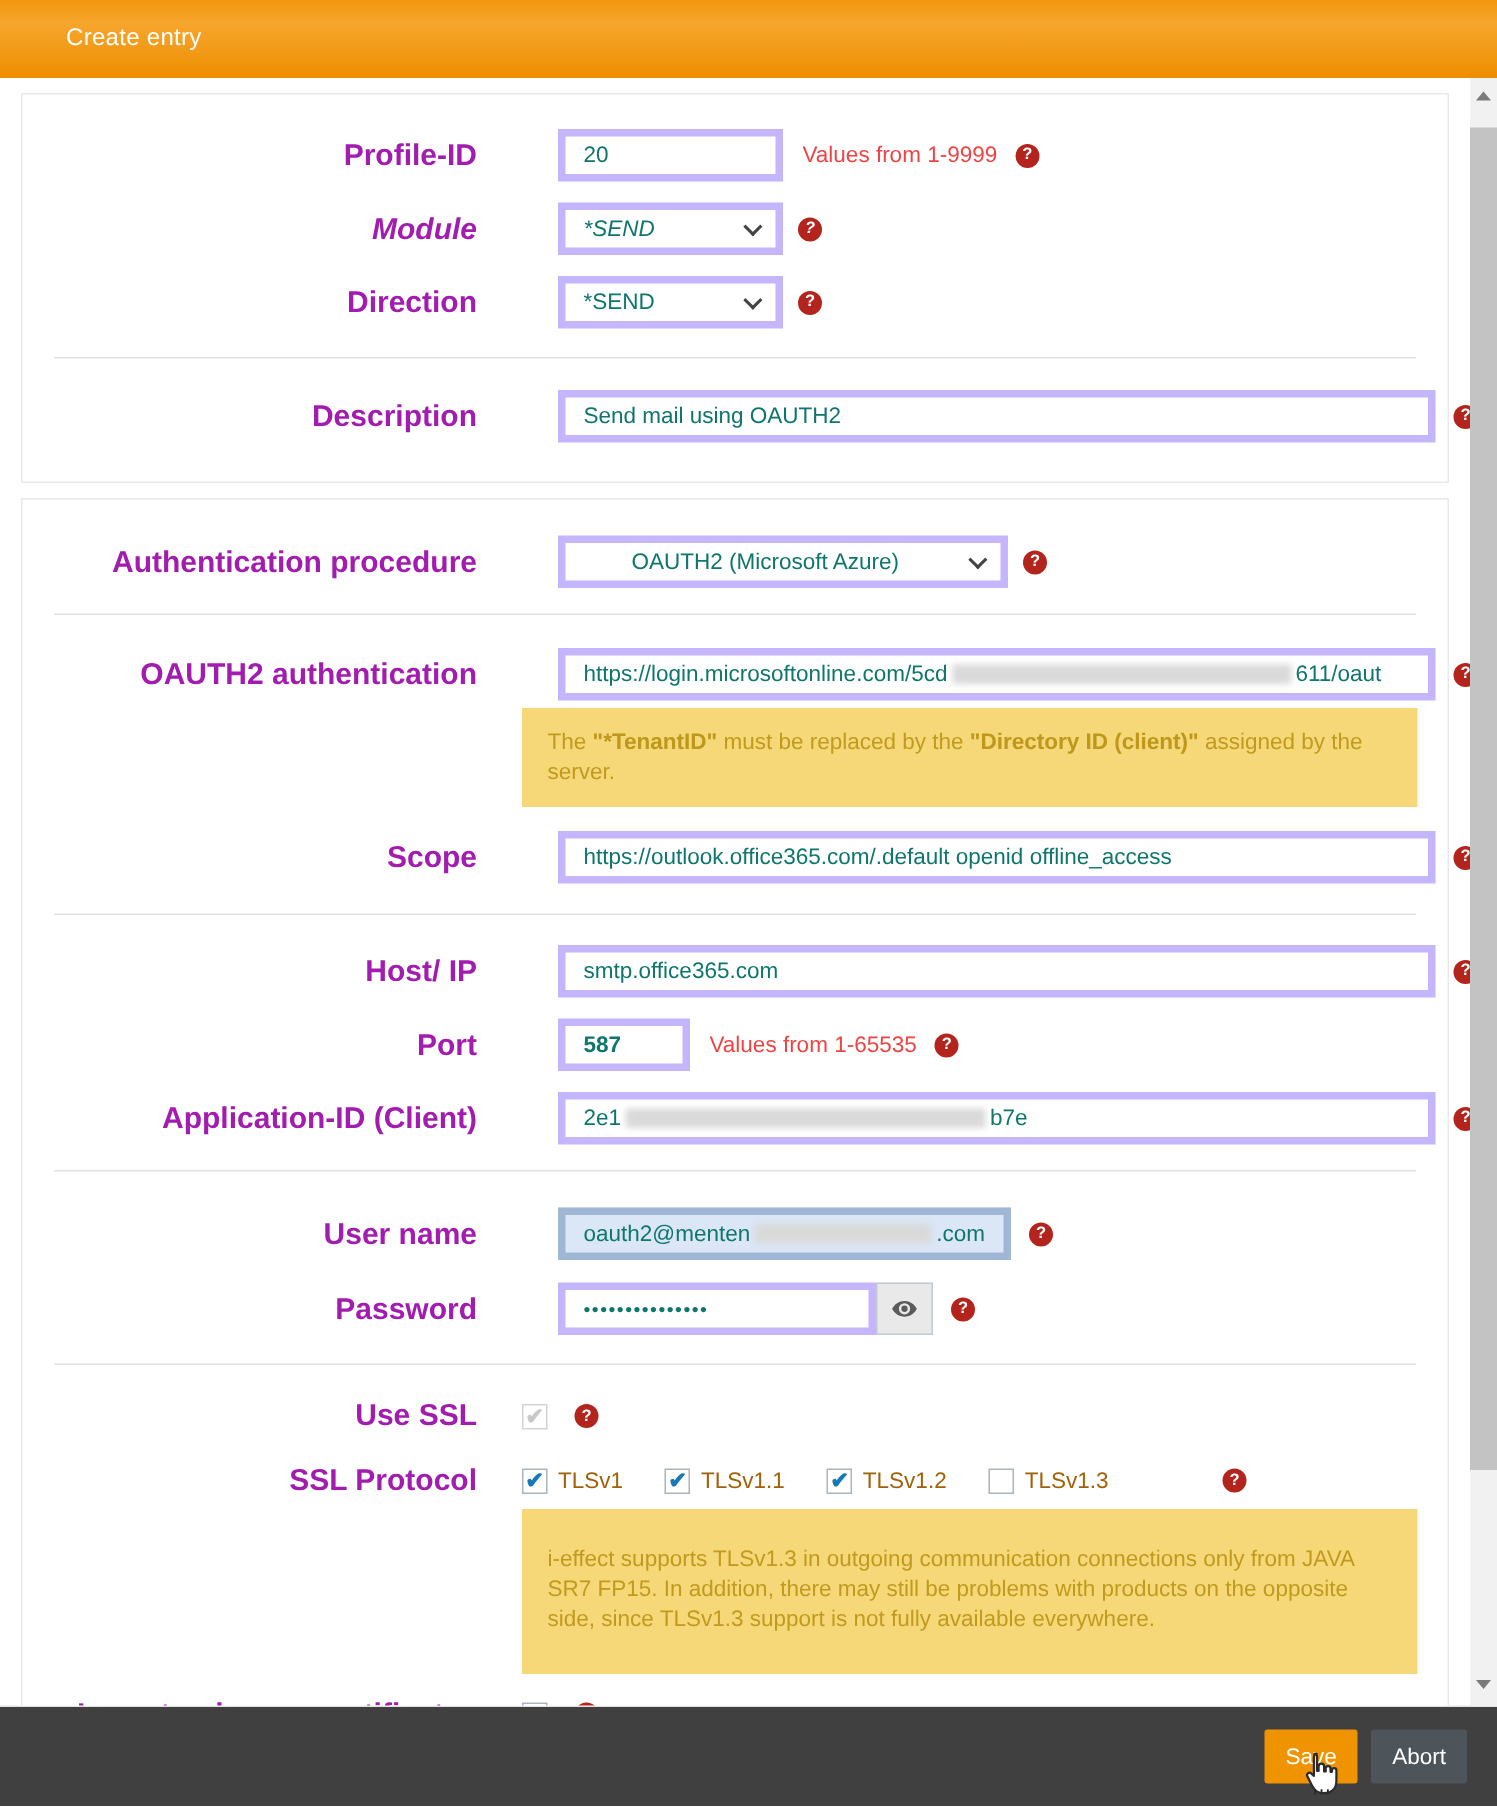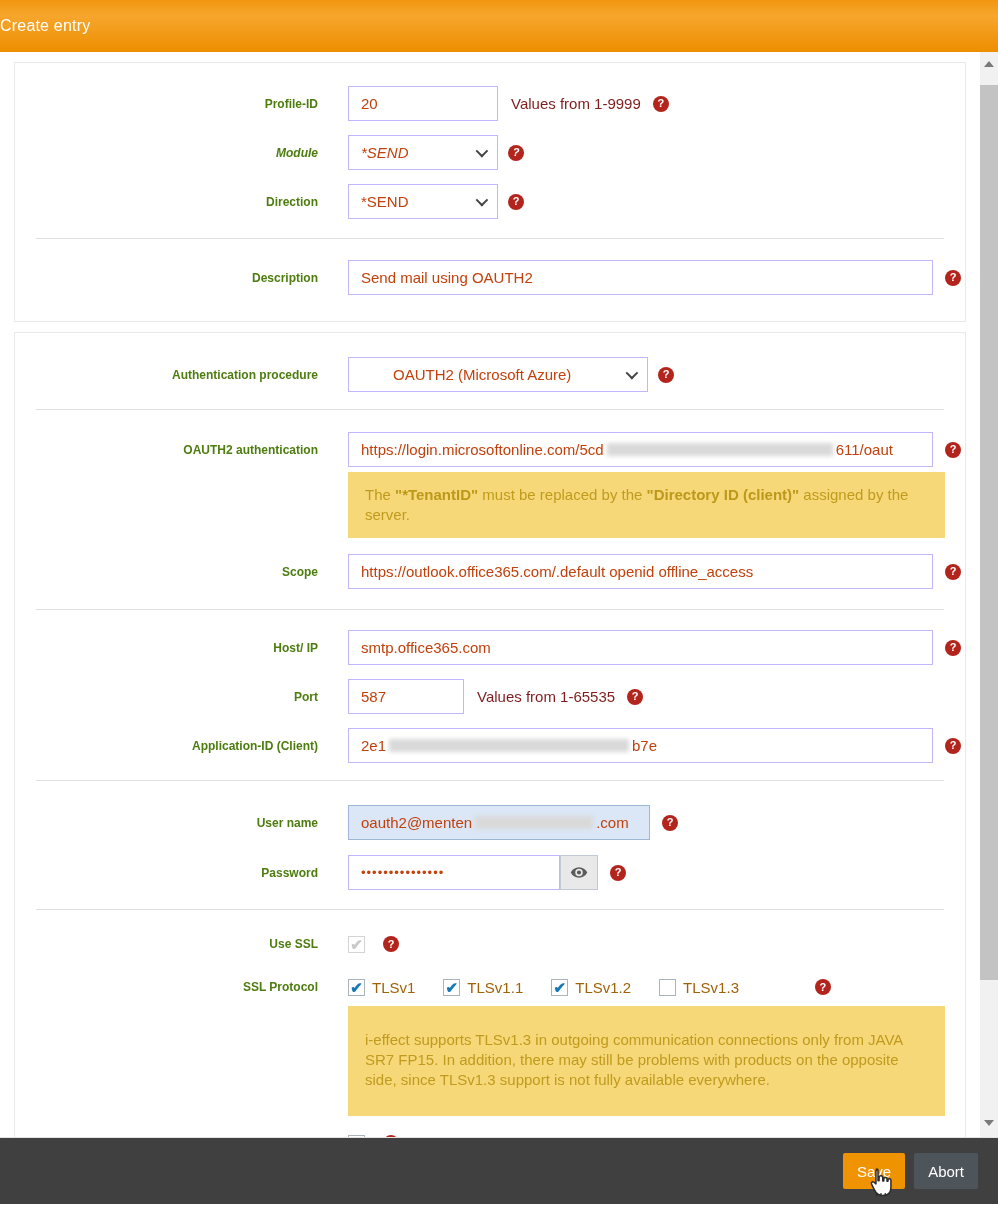--- a/index.html
+++ b/index.html
@@ -3,55 +3,56 @@
 <meta charset="utf-8">
 <style>
   * { margin:0; padding:0; box-sizing:border-box; }
   html,body { width:998px; height:1205px; background:#fff; font-family:"Liberation Sans", sans-serif; overflow:hidden; }
   .page { position:relative; width:998px; height:1205px; background:#fff; }
 
   
   .titlebar {
     height:52px; width:100%;
     background:linear-gradient(180deg,#f2960f 0%,#f6a62d 30%,#ee8e00 100%);
-    display:flex; align-items:center; 
+    display:flex; align-items:center; padding-left:44px;
   }
   .titlebar .title { color:#fff; font-size:16px; letter-spacing:.2px; }
 
   
   .scroll-region {
     position:relative; height:1086px; overflow:hidden;
     border-bottom:1px solid #e3e3e3;
   }
   .content { padding:10px 32px 0 14px; }
 
   .panel { background:#fff; border:1px solid #e9e9e9; padding:23px 21px 26px 21px; }
   .panel + .panel { margin-top:10px; }
   .panel-2 { padding-top:24px; padding-bottom:60px; }
 
   .row { display:flex; align-items:center; }
   .row .lbl {
     width:312px; padding-right:30px; text-align:right;
-    font-size:12px; font-weight:700; color:#4d7c0f; flex:none; line-height:18px;
+    font-size:20px; font-weight:700; color:#a21caf; flex:none; line-height:18px;
   }
   .ctrl { display:flex; align-items:center; }
 
   input.txt, .fake-input, .select {
-    height:35px; border:1px solid #c4b5fd; background:#fff;
-    font-size:15px; color:#c2410c; padding:0 12px;
+    height:35px; border:5px solid #c4b5fd; background:#fff;
+    font-size:15px; color:#0f766e; padding:0 12px;
     font-family:"Liberation Sans", sans-serif;
+    margin-left:24px;
   }
   input.txt { outline:none; }
   .fake-input { display:flex; align-items:center; overflow:hidden; white-space:nowrap; }
   .select { display:flex; align-items:center; justify-content:space-between; cursor:pointer; }
   .chev { width:9px; height:9px; border-right:2px solid #444; border-bottom:2px solid #444; transform:rotate(45deg) translateY(-2px); flex:none; margin-left:10px; }
 
-  .w150 { width:150px; } .w100 { width:116px; } .w300 { width:300px;padding-left:44px; } .w550 { width:585px; } .w302 { width:302px; } .w212 { width:212px; border-right:none; }
-
-  .hint { font-size:15px; color:#7f1d1d; margin-left:13px; }
+  .w150 { width:150px; } .w100 { width:88px;font-weight:bold; } .w300 { width:300px;padding-left:44px; } .w550 { width:585px; } .w302 { width:302px; } .w212 { width:212px; border-right:none; }
+
+  .hint { font-size:15px; color:#ef4444; margin-left:13px; }
   .help {
     width:16px; height:16px; border-radius:50%; background:#b3241c; color:#fff;
     font-size:11px; font-weight:700; display:inline-flex; align-items:center; justify-content:center;
     margin-left:12px; flex:none; cursor:pointer; line-height:1;
   }
   .divider { border-top:1px solid #e0e0e0; }
 
   .redacted { display:inline-block; height:13px; background:#d9d9d9; border-radius:1px; filter:blur(2px); margin:0 3px; flex:none; }
 
   .note {

